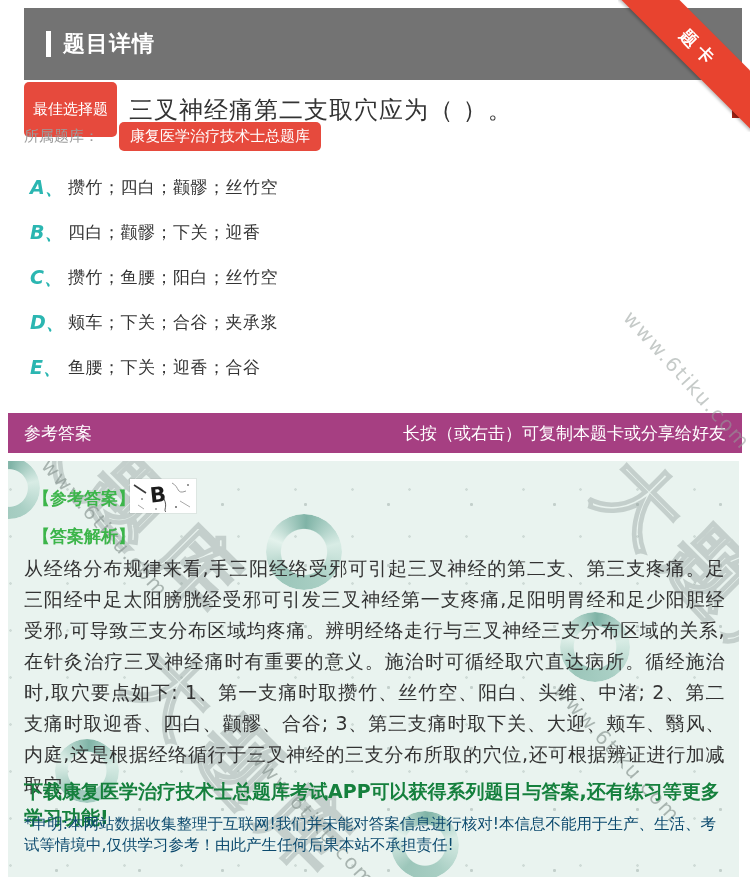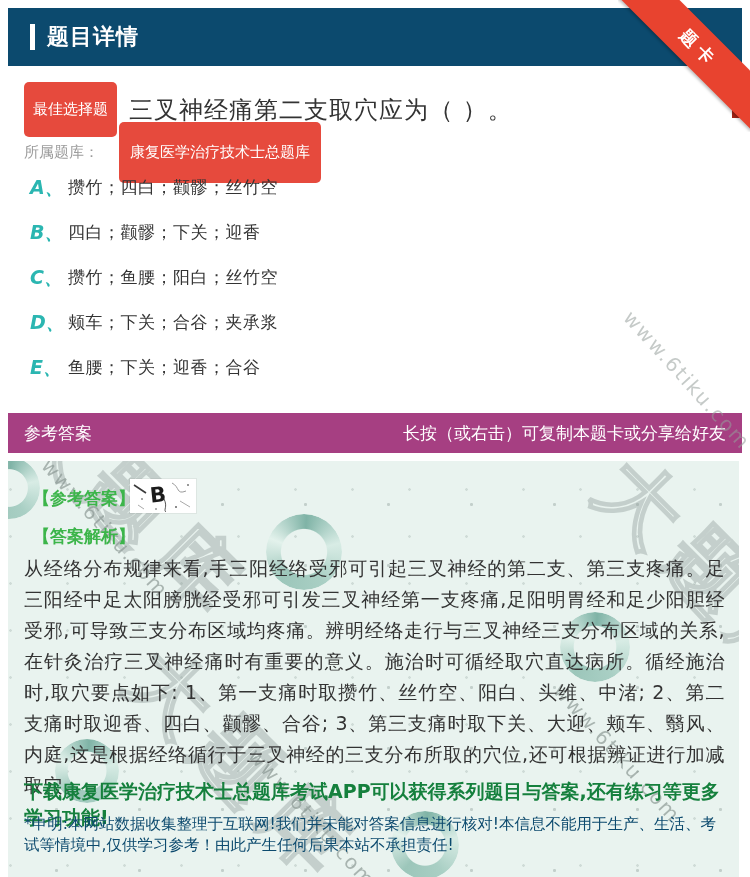--- a/index.html
+++ b/index.html
@@ -1,41 +1,41 @@
 <!DOCTYPE html>
 <html><head>
 <meta charset="utf-8">
 <style>
   * { margin:0; padding:0; box-sizing:border-box; }
   html,body { background:#ffffff; }
   body { font-family:"DejaVu Sans","Liberation Sans",sans-serif; }
   .page { position:relative; width:750px; height:877px; background:#ffffff; overflow:hidden; margin:0 auto; }
 
   
-  .header-bar { position:absolute; left:8px; right:8px; top:8px; height:58px;
-    background:#0c4a6e; display:flex; align-items:center; z-index:2; }
+  .header-bar { position:absolute; left:24px; right:8px; top:8px; height:72px;
+    background:#737373; display:flex; align-items:center; z-index:2; }
   .header-accent { width:5px; height:26px; background:#ffffff; margin-left:22px; }
   .header-title { color:#ffffff; font-size:22px; font-weight:bold; margin-left:12px; letter-spacing:1px; }
 
   
   .ribbon-wrap { position:absolute; top:0; right:0; width:132px; height:132px; overflow:hidden; z-index:6; }
   .ribbon-fold { position:absolute; width:16px; height:16px; background:#a62417; }
   .fold-a { left:20px; top:0; }
   .fold-b { right:0; bottom:108px; bottom:14px; right:2px; }
   .ribbon-band { position:absolute; top:28px; right:-44px; width:190px; padding:9px 0;
     background:#e8432f; color:#ffffff; text-align:center; font-size:17px; font-weight:bold;
     letter-spacing:6px; transform:rotate(45deg); box-shadow:0 2px 3px rgba(0,0,0,.25); }
 
   
   .question-row { position:absolute; left:24px; top:82px; right:130px; display:flex; align-items:center; gap:12px; z-index:2; }
   .type-badge { flex:0 0 auto; background:#e64a3d; color:#ffffff; font-size:15px; padding:18px 9px; border-radius:5px; }
   .question-text { color:#333333; font-size:24px; letter-spacing:1px; }
   .bank-row { position:absolute; left:24px; top:122px; display:flex; align-items:center; gap:20px; z-index:2; }
   .bank-label { color:#9c9c9c; font-size:15px; }
-  .bank-badge { background:#e64a3d; color:#ffffff; font-size:15px; padding:21px 11px; border-radius:5px; cursor:pointer; }
+  .bank-badge { background:#e64a3d; color:#ffffff; font-size:15px; padding:5px 11px; border-radius:5px; cursor:pointer; }
 
   
   .options { position:absolute; left:30px; top:165px; right:20px; z-index:2; }
   .option-row { height:45px; display:flex; align-items:center; cursor:pointer; }
   .option-letter { color:#2bb6b1; font-size:19px; font-weight:bold; font-style:italic; width:38px; flex:0 0 auto; }
   .option-text { color:#333333; font-size:17px; letter-spacing:.5px; }
 
   
   .answer-bar { position:absolute; left:8px; right:8px; top:413px; height:40px; background:#a63f82;
     display:flex; align-items:center; justify-content:space-between; padding:0 16px; z-index:3; }

